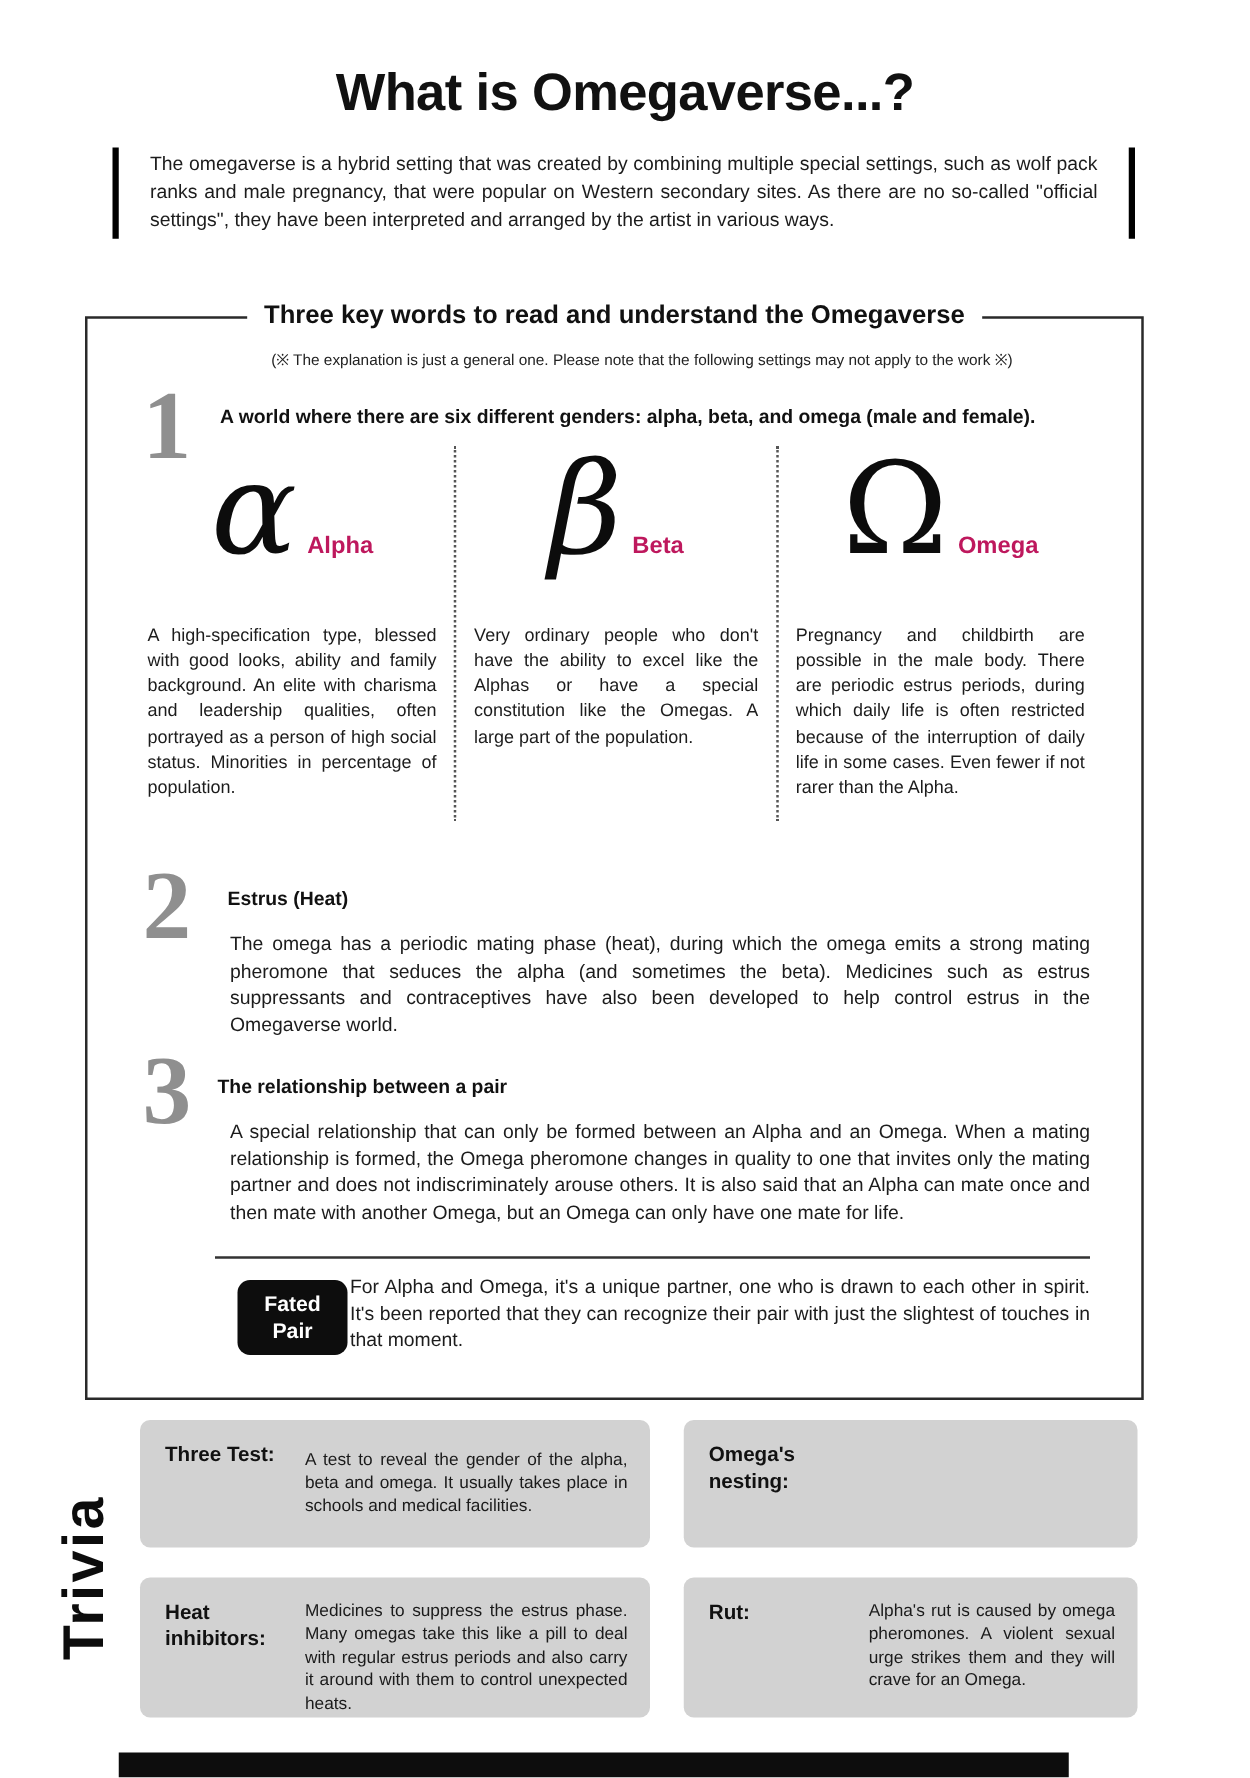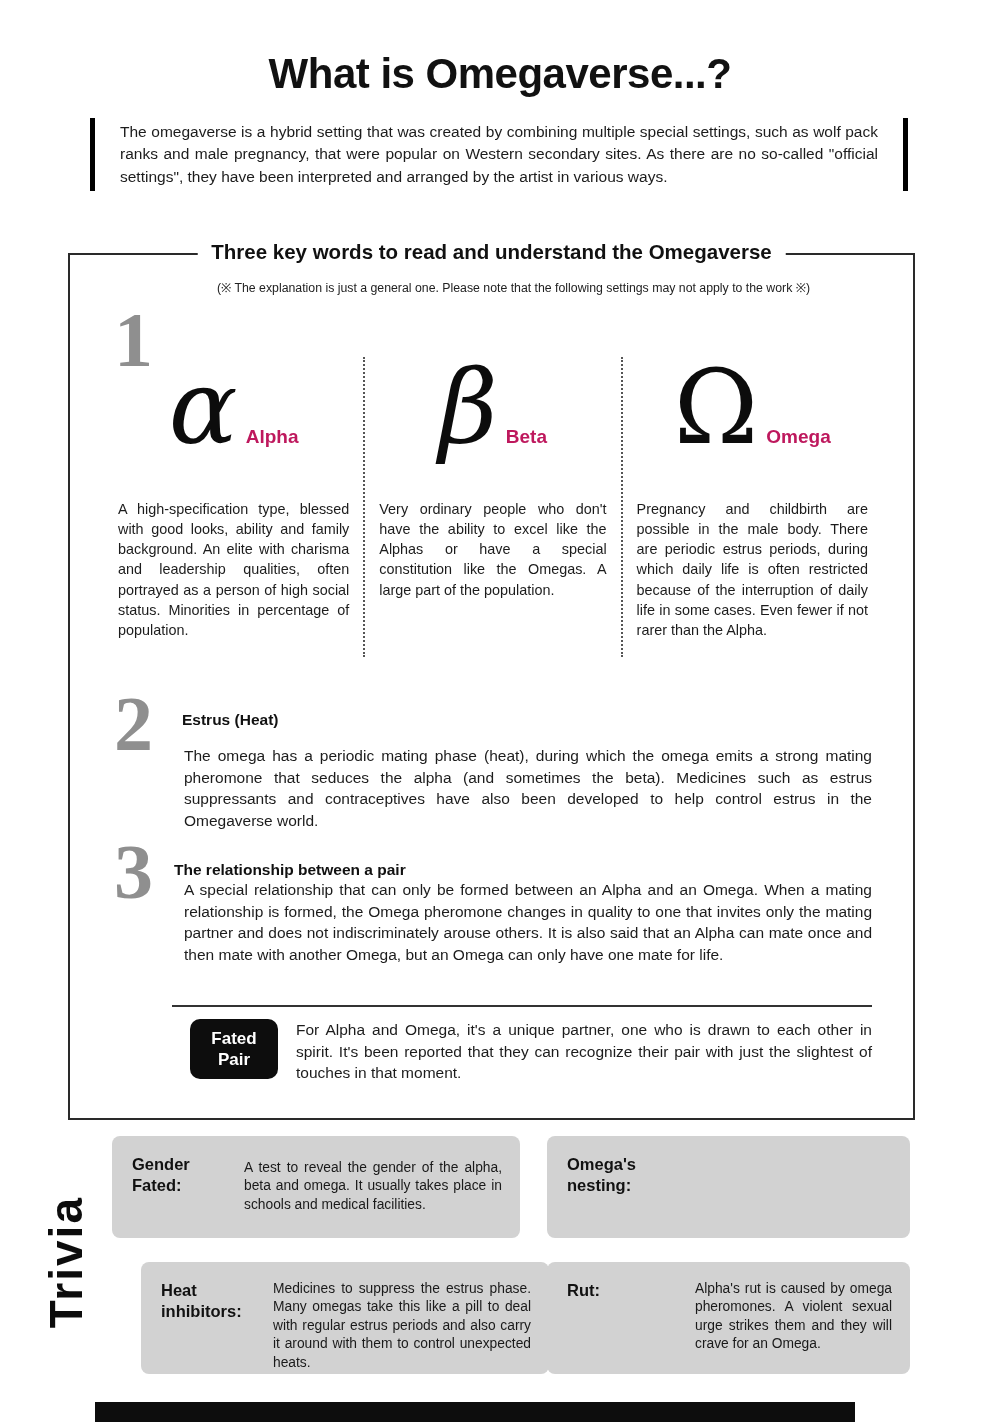--- a/index.html
+++ b/index.html
@@ -57,28 +57,28 @@
     font-family:"DejaVu Serif", serif; font-size:102px; line-height:1; color:#0c0c0c;
   }
   .glyph-italic { font-style:italic; }
   .gsym .gname { font-size:19px; font-weight:bold; color:#be185d; }
   .gdesc { font-size:14.4px; line-height:1.4; text-align:justify; }
   .item-body {
     position:absolute; left:114px; width:688px;
     font-size:15.5px; line-height:1.4; text-align:justify;
   }
   .b-2 { top:490px; }
-  .b-3 { top:624px; }
+  .b-3 { top:640px; }
   .fated-rule {
     position:absolute; top:750px; left:102px; width:700px;
     border-top:2px solid #333;
   }
   .fated-row {
     position:absolute; top:764px; left:120px; width:682px;
-    display:flex; gap:18px; align-items:flex-start;
+    display:flex; gap:2px; align-items:flex-end;
   }
   .fated-box {
     flex:0 0 88px; height:60px; background:#0d0d0d; border-radius:10px;
     color:#fff; font-size:17px; font-weight:bold; line-height:1.25;
     display:flex; align-items:center; justify-content:center; text-align:center;
     padding:4px;
   }
   .fated-text { flex:1; font-size:15.5px; line-height:1.4; text-align:justify; }
   .trivia-label-wrap {
     position:absolute; left:30px; top:1150px; width:72px; height:225px;
@@ -87,21 +87,21 @@
   .trivia-label {
     writing-mode:vertical-rl; transform:rotate(180deg);
     font-size:46px; font-weight:bold; color:#0c0c0c; letter-spacing:2px;
   }
   .trivia-box {
     position:absolute; background:#d2d2d2; border-radius:8px;
     display:flex; gap:16px; padding:18px 18px 12px 20px;
   }
   .tb-1 { left:112px; top:1136px; width:408px; height:102px; }
   .tb-2 { left:547px; top:1136px; width:363px; height:102px; }
-  .tb-3 { left:112px; top:1262px; width:408px; height:112px;margin-left:29px; }
+  .tb-3 { left:112px; top:1262px; width:408px; height:112px; }
   .tb-4 { left:547px; top:1262px; width:363px; height:112px;gap:36px; }
   .trivia-term {
     flex:0 0 96px; font-size:16.5px; font-weight:bold; line-height:1.3; color:#111;
   }
   .tb-2 .trivia-term, .tb-4 .trivia-term { flex-basis:92px; }
   .trivia-def {
     flex:1; font-size:13.8px; line-height:1.34; text-align:justify; color:#1a1a1a;
   }
   .tb-1 .trivia-def { padding-top:5px; }
   .bottom-bar {
@@ -114,20 +114,21 @@
 
 <h1 class="page-title">What is Omegaverse...?</h1>
 
 <div class="intro">The omegaverse is a hybrid setting that was created by combining multiple special settings, such as wolf pack ranks and male pregnancy, that were popular on Western secondary sites. As there are no so-called "official settings", they have been interpreted and arranged by the artist in various ways.</div>
 
 <div class="keybox">
   <div class="keybox-title">Three key words to read and understand the Omegaverse</div>
   <div class="keybox-note">(※ The explanation is just a general one. Please note that the following settings may not apply to the work ※)</div>
 
   <div class="big-num num-1">1</div>
+  <div class="item-heading h-1">A world where there are six different genders: alpha, beta, and omega (male and female).</div>
 
   <div class="gender-cols">
     <div class="gcol">
       <div class="gsym">
         <span class="glyph glyph-italic">α</span>
         <span class="gname">Alpha</span>
       </div>
       <div class="gdesc">A high-specification type, blessed with good looks, ability and family background. An elite with charisma and leadership qualities, often portrayed as a person of high social status. Minorities in percentage of population.</div>
     </div>
     <div class="gcol gcol-mid">
@@ -159,21 +160,21 @@
     <div class="fated-box">Fated Pair</div>
     <div class="fated-text">For Alpha and Omega, it's a unique partner, one who is drawn to each other in spirit. It's been reported that they can recognize their pair with just the slightest of touches in that moment.</div>
   </div>
 </div>
 
 <div class="trivia-label-wrap">
   <div class="trivia-label">Trivia</div>
 </div>
 
 <div class="trivia-box tb-1">
-  <div class="trivia-term">Gender Fated:</div>
+  <div class="trivia-term">Three Test:</div>
   <div class="trivia-def">A test to reveal the gender of the alpha, beta and omega. It usually takes place in schools and medical facilities.</div>
 </div>
 
 <div class="trivia-box tb-2">
   <div class="trivia-term">Omega's nesting:</div>
 </div>
 
 <div class="trivia-box tb-3">
   <div class="trivia-term">Heat inhibitors:</div>
   <div class="trivia-def">Medicines to suppress the estrus phase. Many omegas take this like a pill to deal with regular estrus periods and also carry it around with them to control unexpected heats.</div>

